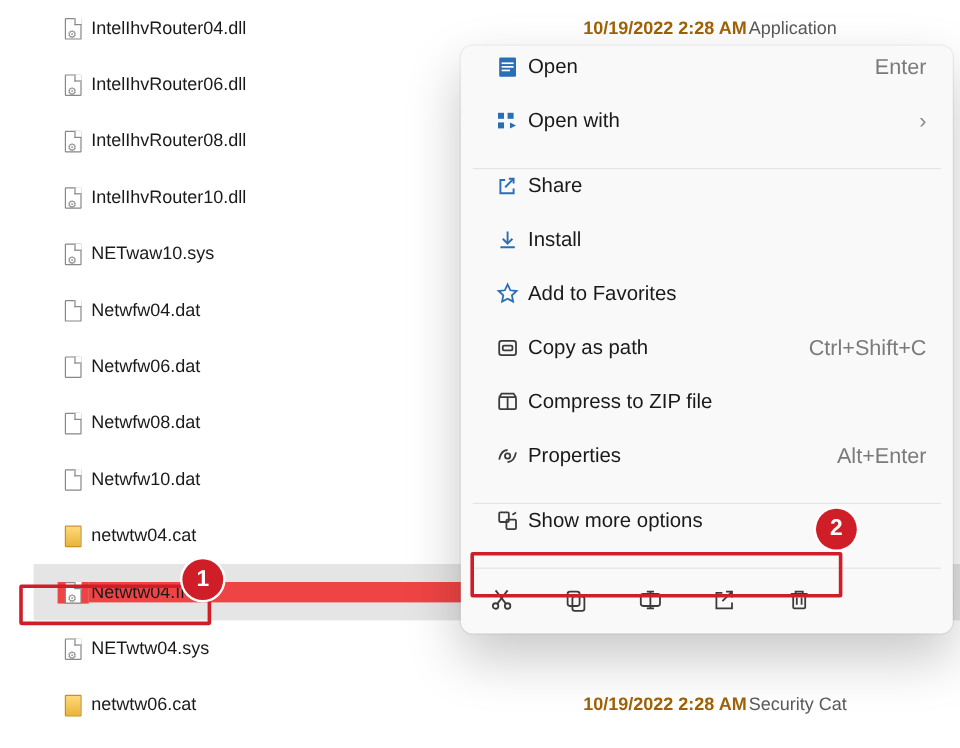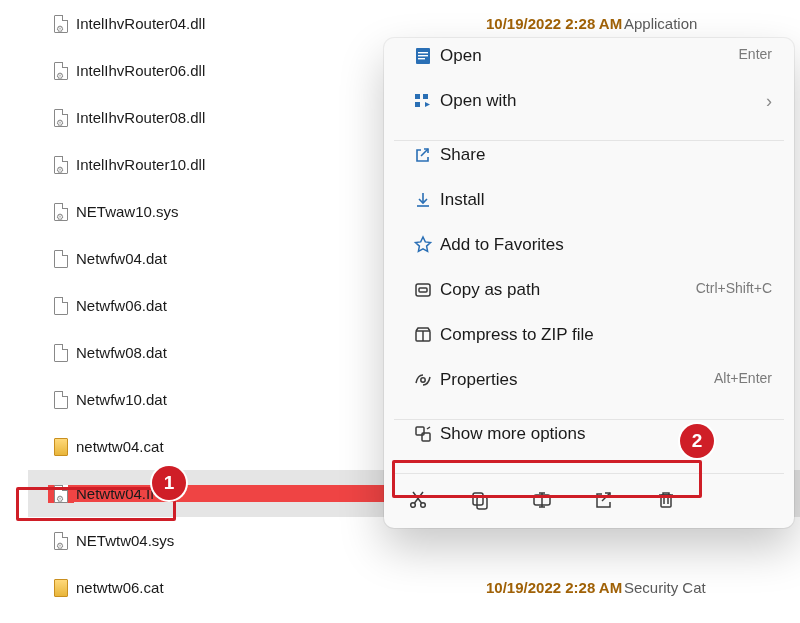--- a/index.html
+++ b/index.html
@@ -65,21 +65,21 @@
     display: flex; 
     height: 45px;
     padding: 0 22px;
     font-size: 17px;
     color: #1a1a1a;
     position: relative;
   }
   .ctx .mi .mi-icon { width: 34px; display: flex; justify-content: center; color: #2a6fb5; }
   .ctx .mi .mi-icon.dark { color: #3b3b3b; }
   .ctx .mi .mi-label { flex: 1; }
-  .ctx .mi .mi-accel { color: #7a7a7a; font-size: 14px; }
+  .ctx .mi .mi-accel { color: #7a7a7a; font-size: 18px; }
   .ctx .mi .chev { color: #8a8a8a; font-size: 18px; }
   .ctx .sep {
     height: 1px; background: #e4e4e4; margin: 4px 10px;
   }
   .ctx .actions {
     display: flex; gap: 38px; padding: 10px 22px 8px 22px;
   }
   .ctx .actions .ab { width: 24px; height: 24px; display:flex; align-items:center; justify-content:center; color:#3b3b3b; }
 
   

